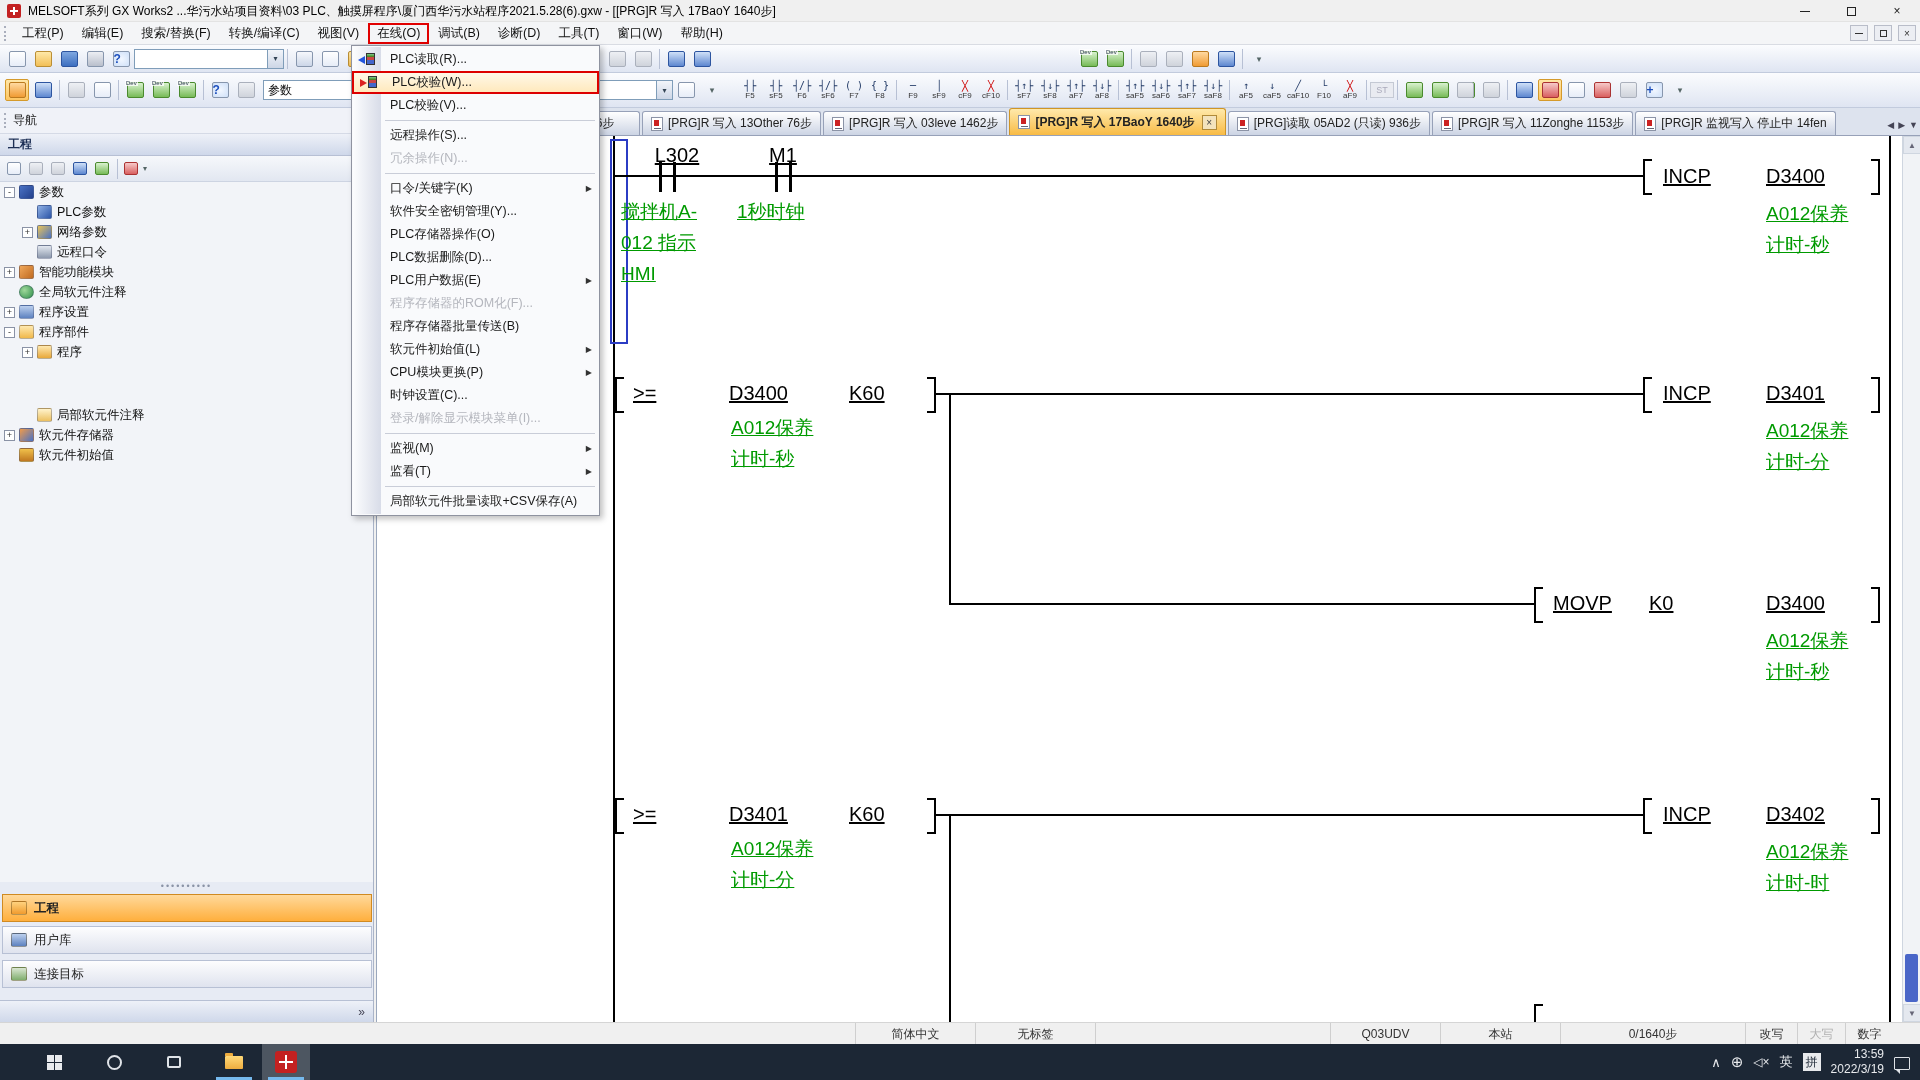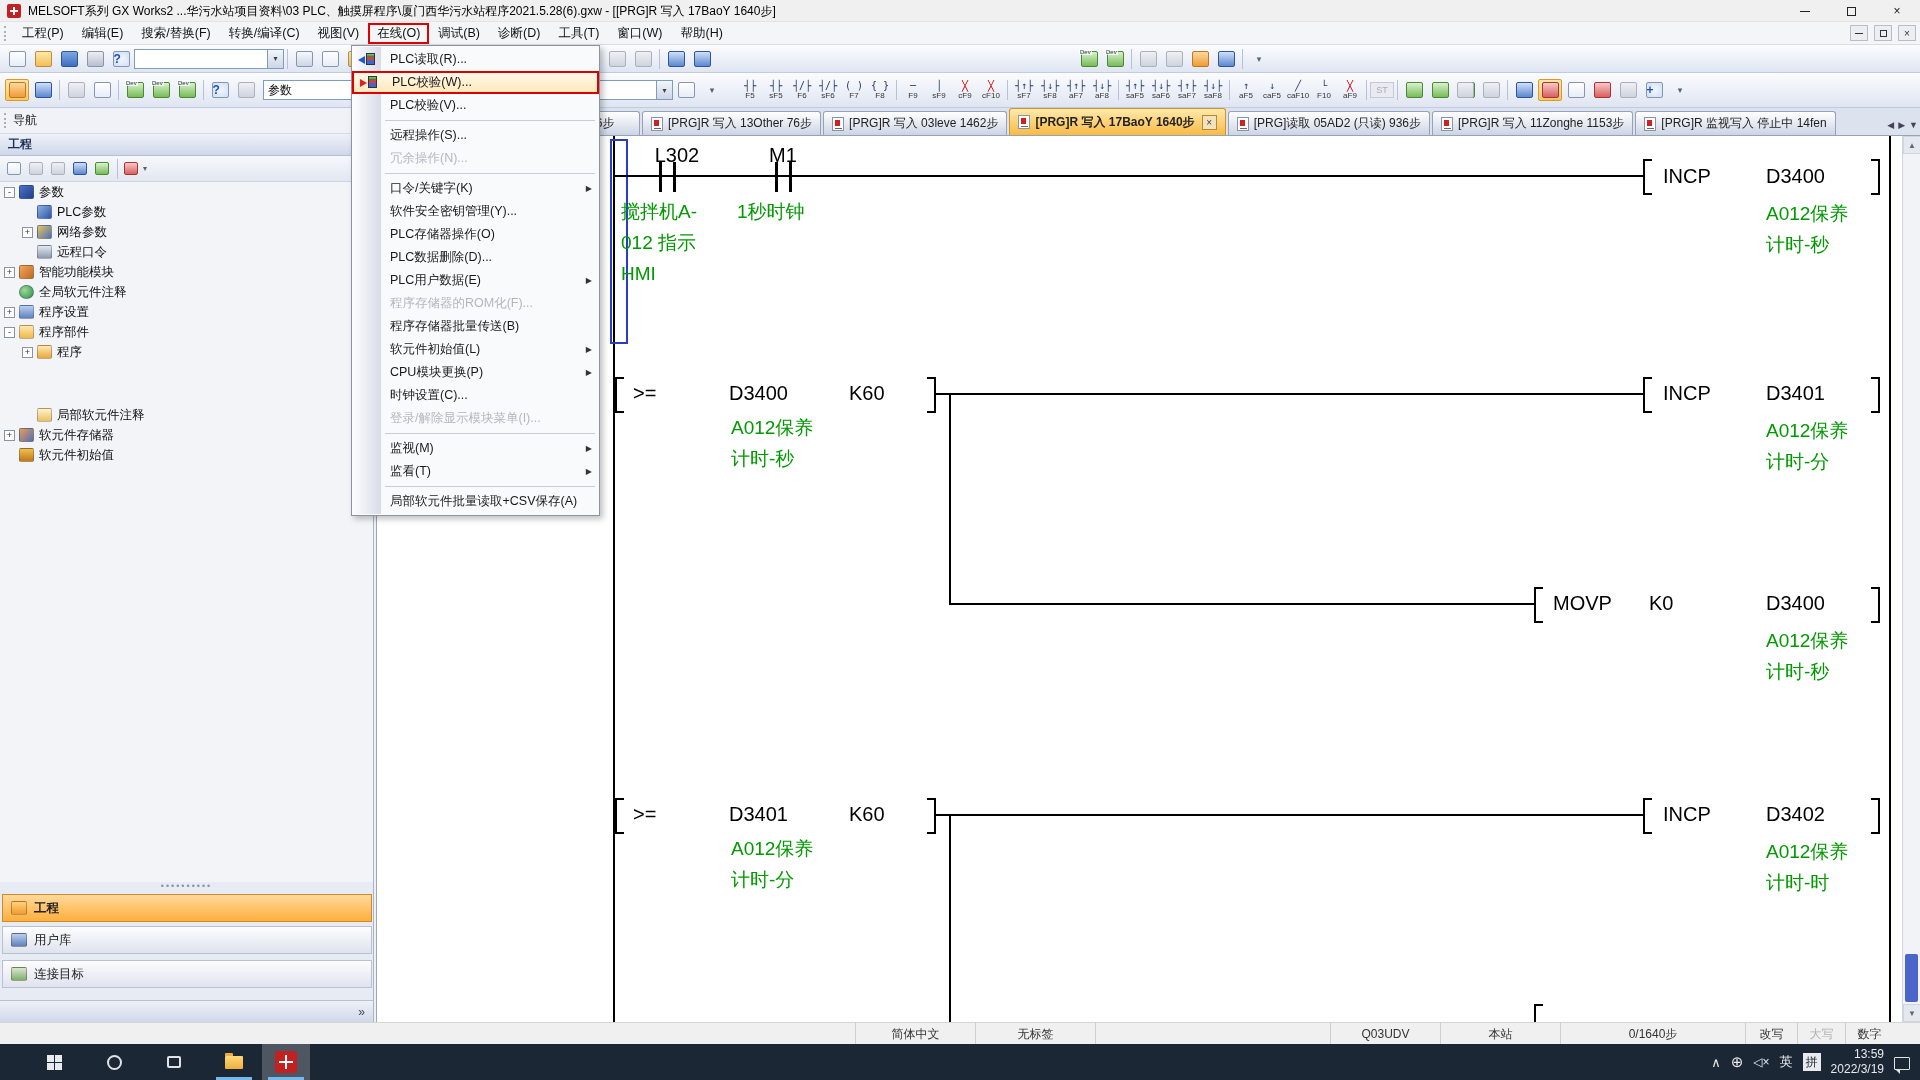--- a/index.html
+++ b/index.html
@@ -103,23 +103,23 @@
 
   
   .ladder{position:absolute;left:376px;top:136px;width:1526px;height:886px;background:#fff;border-left:1px solid #9aa7bd;overflow:hidden;}
   .wire{position:absolute;height:2px;background:#000;}
   .vwire{position:absolute;width:2px;background:#000;}
   .cbar{position:absolute;width:3px;height:30px;background:#000;}
   .brk{position:absolute;width:9px;height:36px;border:2px solid #000;}
   .brk.o{border-right:none;}
   .brk.c{border-left:none;}
   .brk.part{border-bottom:none;border-right:none;height:18px;}
-  .ldev{position:absolute;font-size:20px;color:#000;white-space:nowrap;}
+  .ldev{position:absolute;font-size:20px;color:#000;white-space:nowrap;text-decoration:underline;}
   .lcom{position:absolute;font-size:19px;line-height:31px;color:#009a00;white-space:nowrap;}
-  .lcom span{display:block;}
+  .lcom span{display:block;text-decoration:underline;}
   .cursor{position:absolute;border:2px solid #2b3cc4;}
   .vscroll{position:absolute;left:1902px;top:136px;width:18px;height:886px;background:#f1f3f6;border-left:1px solid #cfd6e0;}
   .varrow{position:absolute;left:0;width:18px;height:18px;display:flex;align-items:center;justify-content:center;font-size:8px;color:#667;background:#e4e8ef;border:1px solid #cfd6e0;}
   .vthumb{position:absolute;left:2px;width:13px;height:48px;background:#4a66c8;border-radius:2px;}
 
   
   .dropdown{position:absolute;left:351px;top:45px;width:249px;background:#f9fafc;border:1px solid #8f93a0;box-shadow:3px 3px 6px rgba(0,0,0,.25);z-index:60;padding:2px 0;}
   .dropdown .strip{position:absolute;left:1px;top:1px;bottom:1px;width:28px;background:linear-gradient(90deg,#fcfdfe,#d8dce8);}
   .mi{position:relative;height:23px;line-height:23px;padding-left:38px;font-size:12.5px;color:#1a1a1a;white-space:nowrap;}
   .mi.dis{color:#b4b6bd;}

